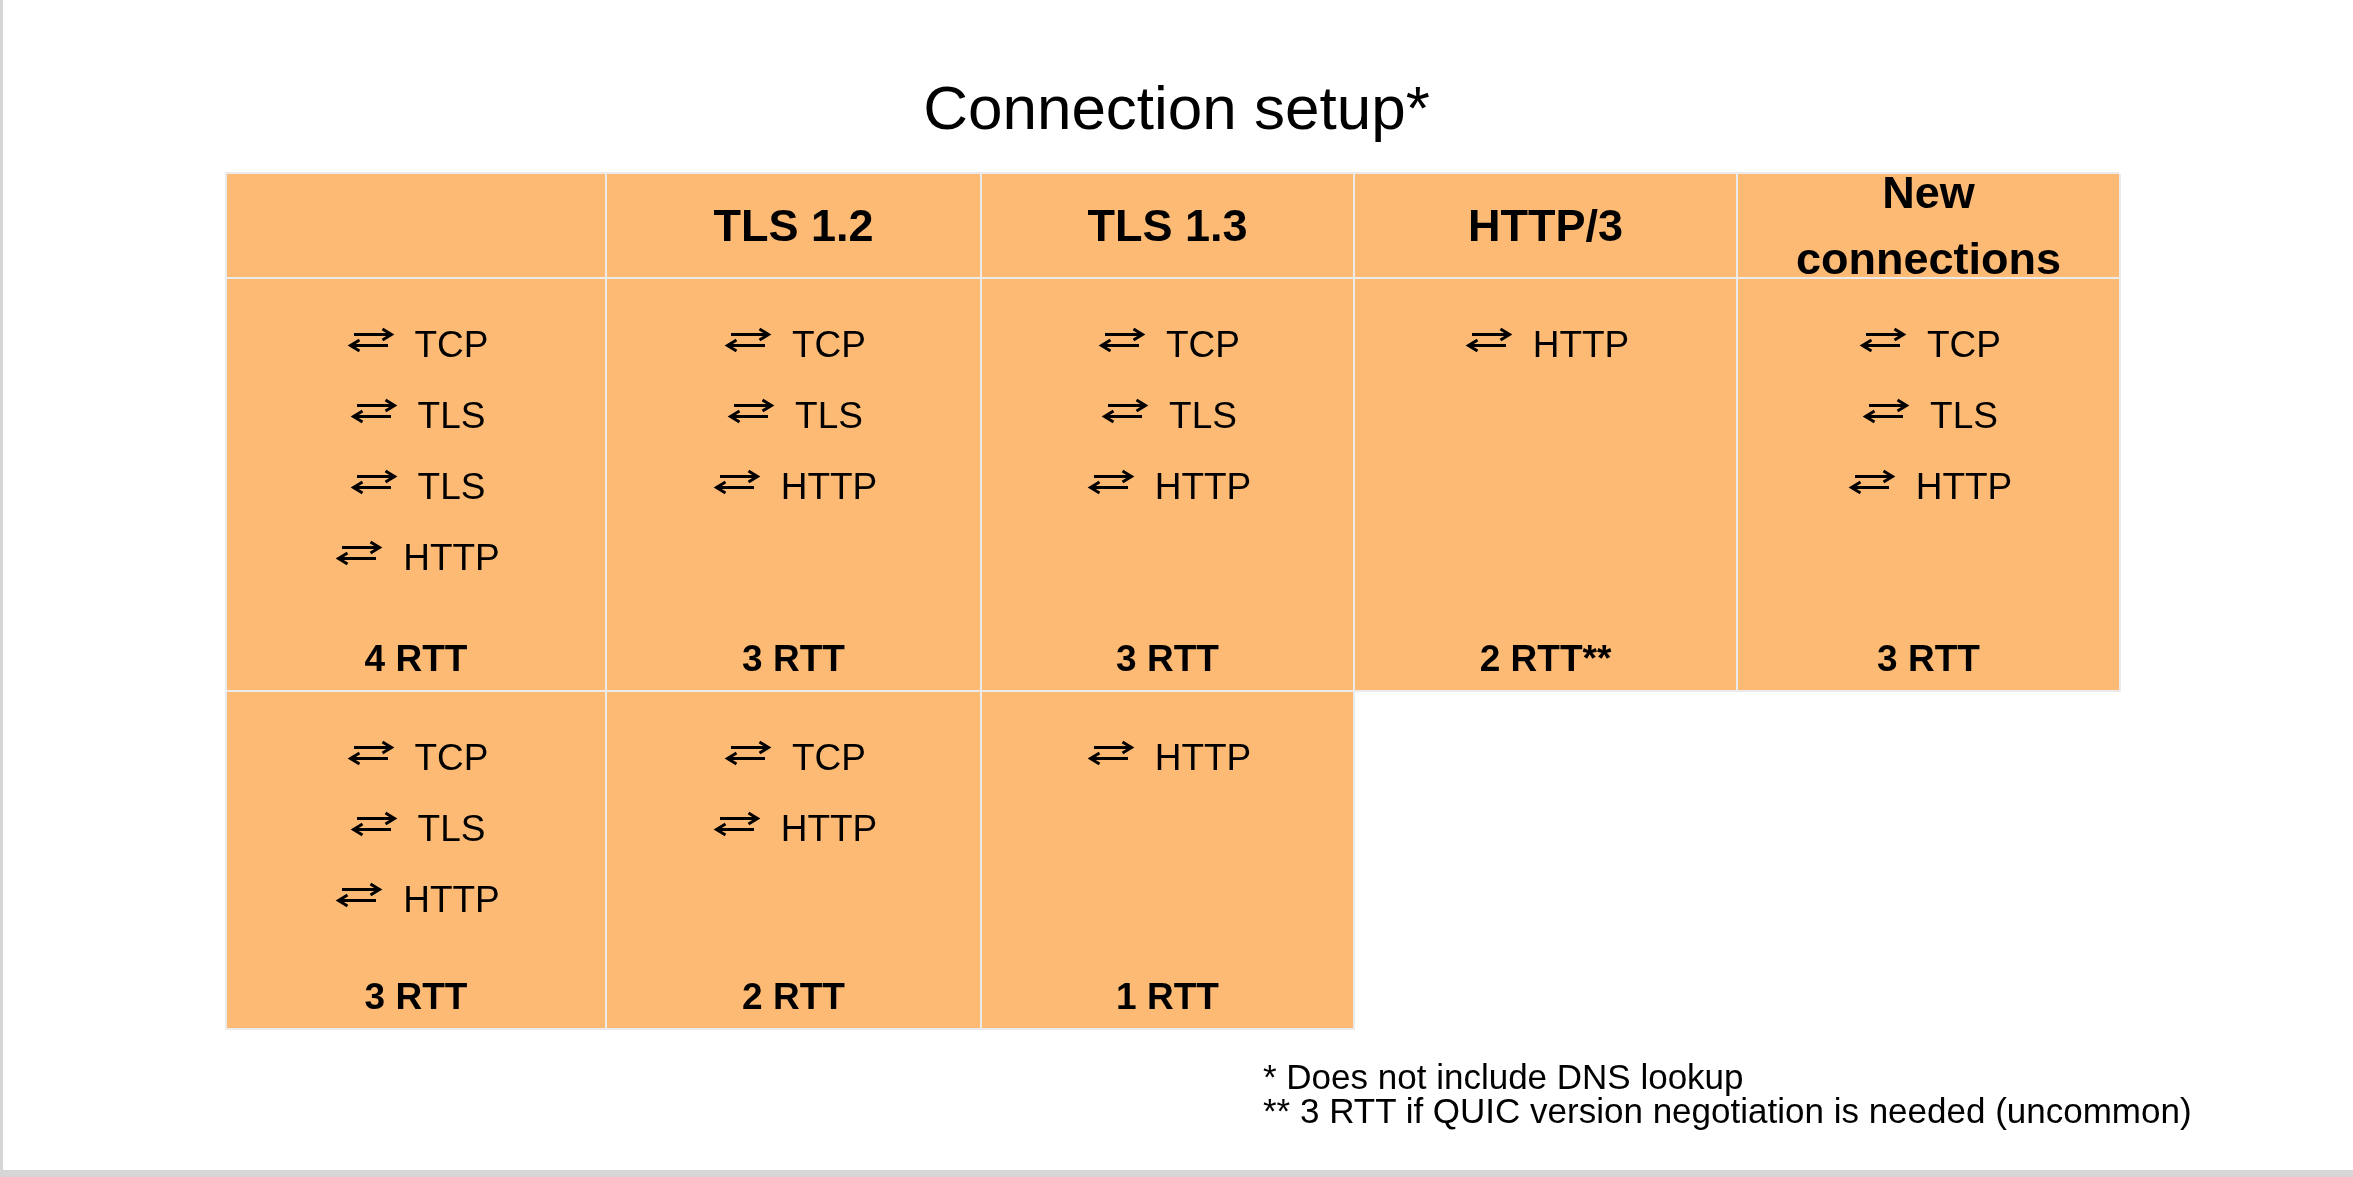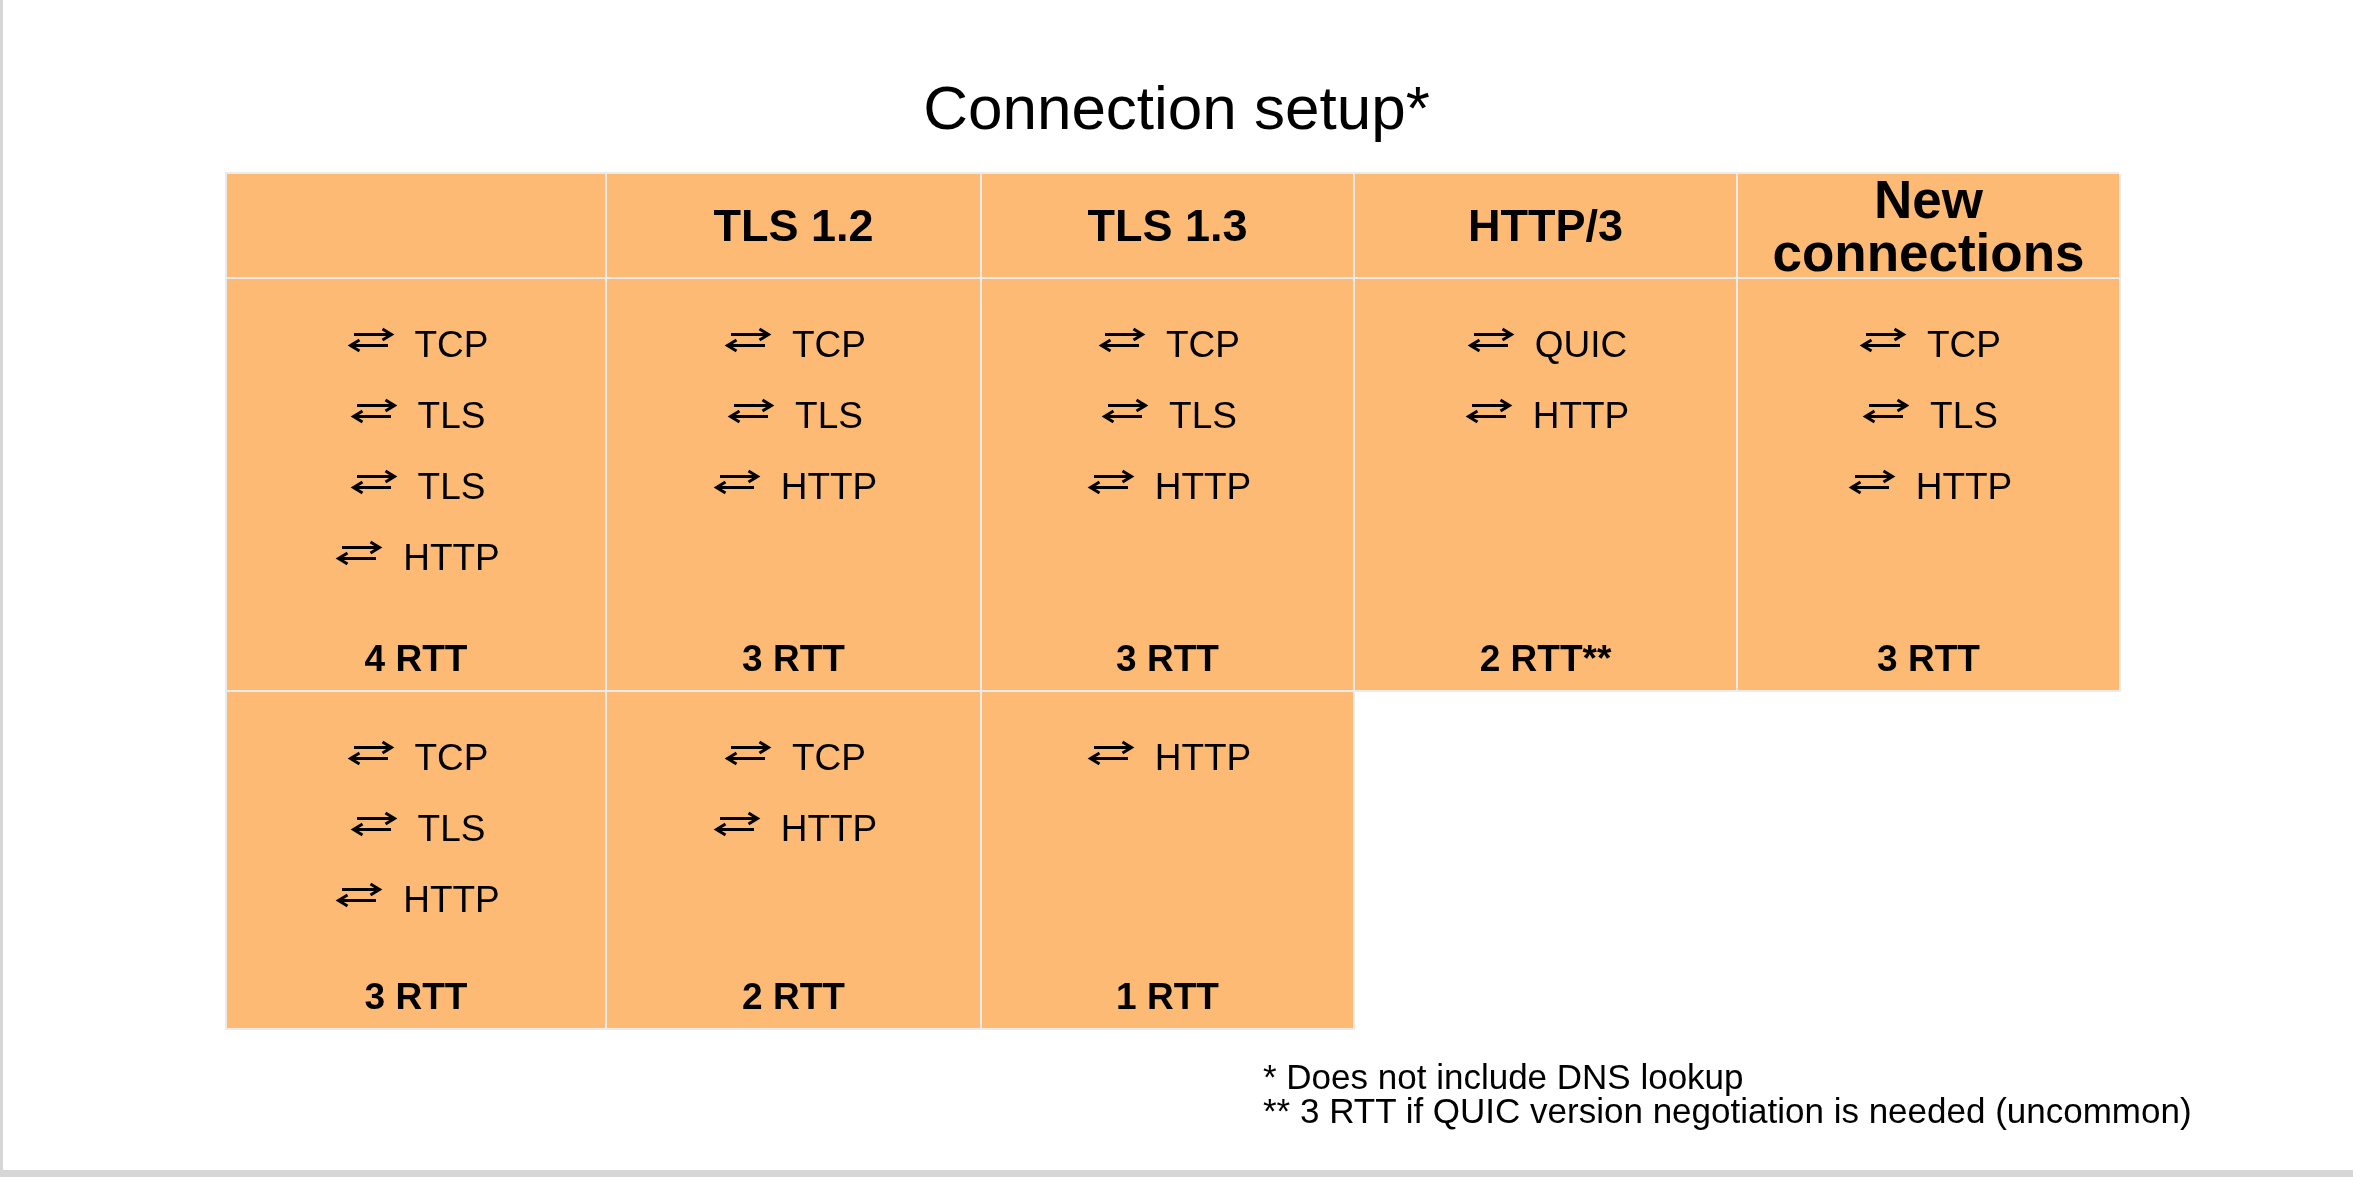--- a/index.html
+++ b/index.html
@@ -56,23 +56,23 @@
     align-items: center;
     justify-content: center;
     font-size: 45px;
     font-weight: bold;
   }
   .cell.rowlabel {
     display: flex;
     align-items: center;
     justify-content: center;
     text-align: center;
-    font-size: 53px;
+    font-size: 45px;
     font-weight: bold;
-    line-height: 53px;
+    line-height: 66px;
     padding: 0 20px;
   }
   .cell.data {
     display: flex;
     flex-direction: column;
     align-items: center;
     padding-top: 30px;
   }
   .step {
     height: 71px;
@@ -236,31 +236,20 @@
     <div class="cell data">
       <div class="step">
         <svg width="54" height="28" viewBox="0 0 54 28" aria-hidden="true">
     <g fill="none" stroke="#000000" stroke-width="3" stroke-linecap="butt" stroke-linejoin="miter">
       <path d="M10 8.5 H46"></path>
       <path d="M38.5 3 L47.5 8.5 L38.5 14"></path>
       <path d="M44 19.5 H8"></path>
       <path d="M15.5 14 L6.5 19.5 L15.5 25"></path>
     </g>
   </svg>
-        <span class="proto">QUIC</span>
-      </div>
-      <div class="step">
-        <svg width="54" height="28" viewBox="0 0 54 28" aria-hidden="true">
-    <g fill="none" stroke="#000000" stroke-width="3" stroke-linecap="butt" stroke-linejoin="miter">
-      <path d="M10 8.5 H46"></path>
-      <path d="M38.5 3 L47.5 8.5 L38.5 14"></path>
-      <path d="M44 19.5 H8"></path>
-      <path d="M15.5 14 L6.5 19.5 L15.5 25"></path>
-    </g>
-  </svg>
         <span class="proto">HTTP</span>
       </div>
       <div class="rtt">2 RTT**</div>
     </div>
     <div class="cell data">
       <div class="step">
         <svg width="54" height="28" viewBox="0 0 54 28" aria-hidden="true">
     <g fill="none" stroke="#000000" stroke-width="3" stroke-linecap="butt" stroke-linejoin="miter">
       <path d="M10 8.5 H46"></path>
       <path d="M38.5 3 L47.5 8.5 L38.5 14"></path>

